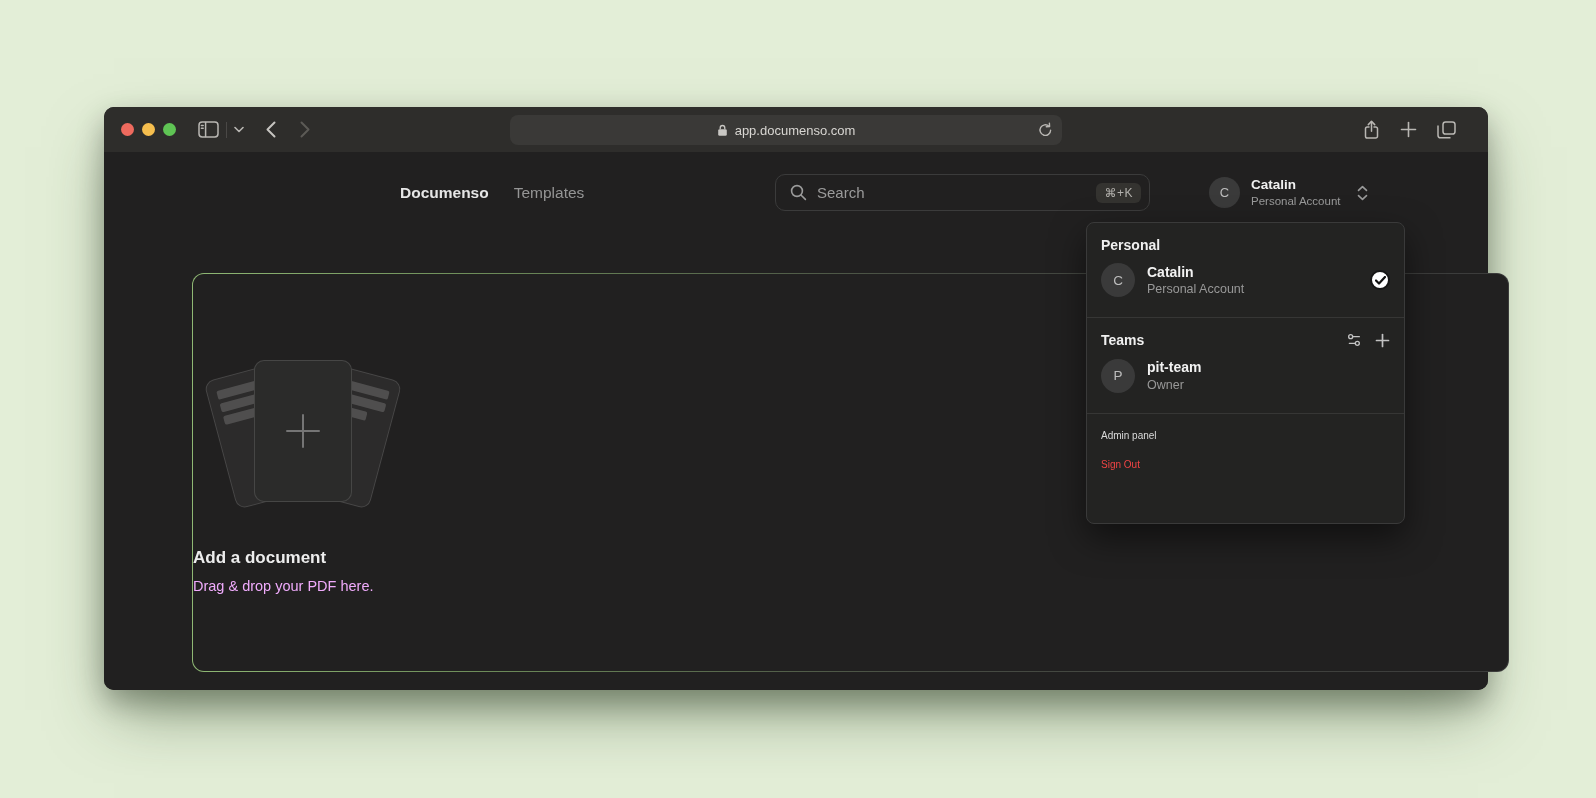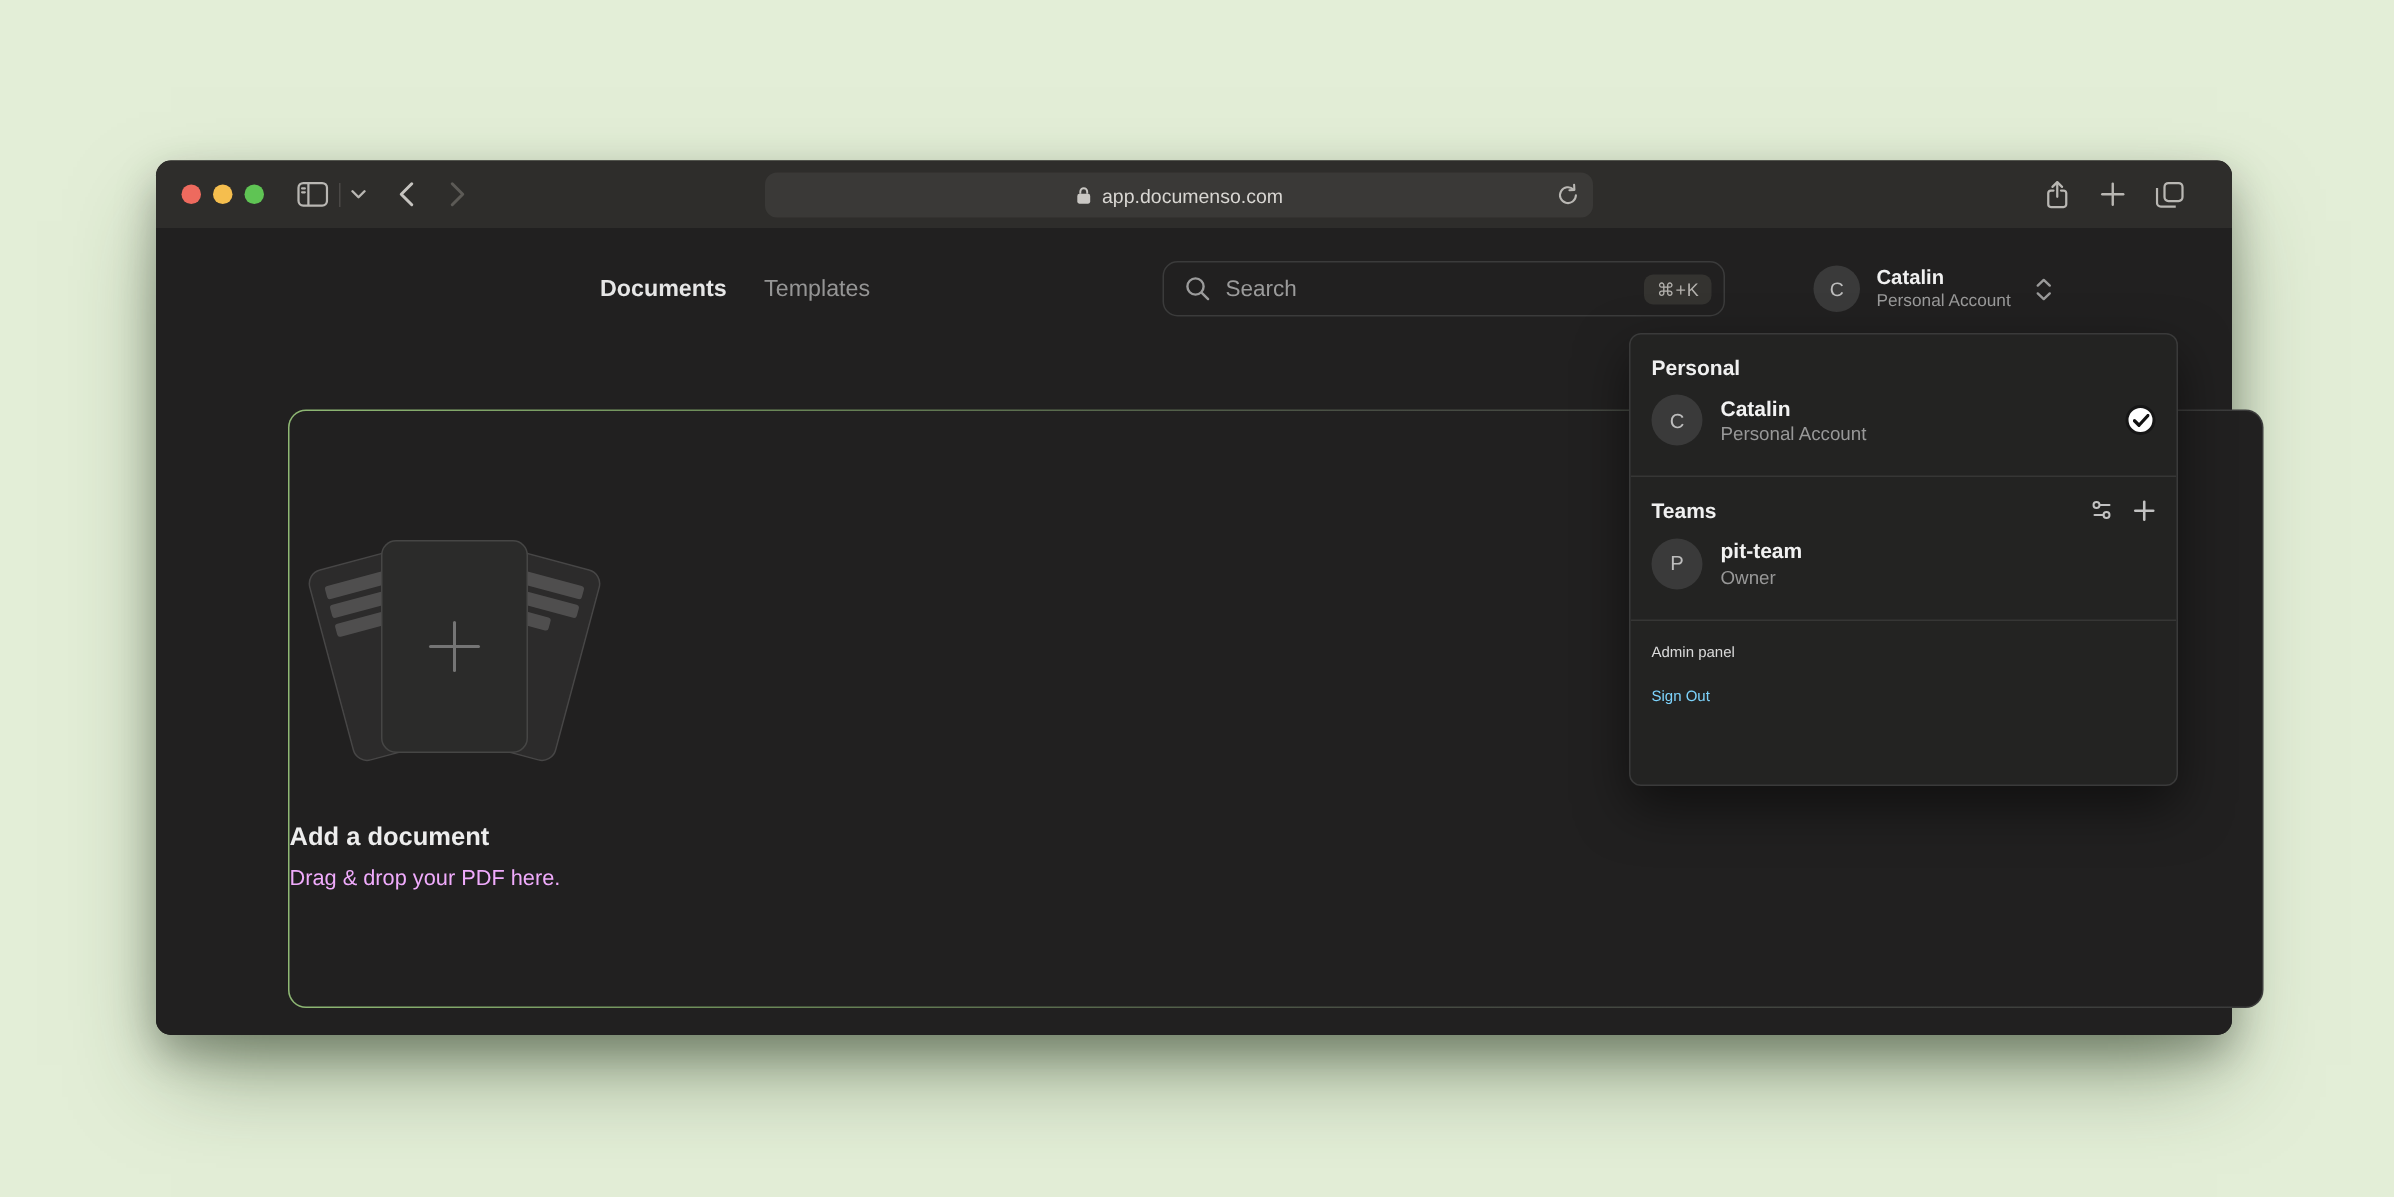--- a/index.html
+++ b/index.html
@@ -119,21 +119,21 @@
   .card .lines i:nth-child(1){ width:72px; }
   .card .lines i:nth-child(2){ width:72px; }
   .card .lines i:nth-child(3){ width:56px; }
   .plus-glyph { color:#757575; display:flex; }
 
   .dz-title { margin-top:28px; font-size:17px; font-weight:700; color:#ededed; }
   .dz-sub   { margin-top:10px; font-size:14.5px; color:#f0abfc; }
 
   
   .menu-panel {
-    position:absolute; left:982px; top:70px; width:366px; height:302px;
+    position:absolute; left:982px; top:70px; width:319px; height:302px;
     background:#232322; border:1px solid #3a3a3a; border-radius:8px;
     box-shadow:0 14px 34px rgba(0,0,0,.5);
     z-index:10; overflow:hidden;
   }
   .menu-section { padding:12px 12px 8px 12px; }
   .menu-label { font-size:14px; font-weight:700; color:#f0f0f0; padding:2px 2px 0 2px; }
   .menu-label-row { display:flex; align-items:flex-start; padding:2px 2px 0 2px; }
   .menu-label-row .menu-label { padding:0; }
   .menu-label-icons { margin-left:auto; display:flex; gap:13px; align-items:center; color:#c2c2c2; }
   .menu-row { display:flex; align-items:center; gap:12px; padding:10px 2px 2px 2px; border-radius:6px; cursor:default; }
@@ -141,21 +141,21 @@
   .menu-row-name { font-size:14px; font-weight:600; color:#f2f2f2; }
   .menu-row-sub { font-size:12.5px; color:#989898; }
   .check-badge {
     margin-left:auto; width:20px; height:20px; border-radius:50%;
     background:#ffffff; border:2px solid #161616;
     display:flex; align-items:center; justify-content:center; color:#111;
   }
   .menu-divider { height:1px; background:#363635; margin-top:10px; }
   .menu-items { padding:7px 0 6px 0; }
   .menu-item { font-size:10px; color:#dadada; padding:9px 14px; cursor:default; }
-  .menu-item.danger { color:#7dd3fc; }
+  .menu-item.danger { color:#ef4444; }
 
   svg { display:block; }
 </style>
 </head>
 <body>
 
 <div class="window">
 
   <div class="toolbar">
     <div class="traffic">
@@ -229,21 +229,21 @@
         </svg>
       </span>
     </div>
   </div>
 
   <div class="app">
 
     <div class="app-header">
 
       <nav class="main-nav">
-        <span class="nav-link active">Documents</span>
+        <span class="nav-link active">Documenso</span>
         <span class="nav-link idle">Templates</span>
       </nav>
 
       <div class="searchbar">
         <span class="mag">
           <svg width="17" height="17" viewBox="0 0 17 17" fill="none" stroke="currentColor" stroke-width="1.6" stroke-linecap="round">
             <circle cx="7" cy="7" r="5.4"></circle>
             <line x1="11.2" y1="11.2" x2="15.4" y2="15.4"></line>
           </svg>
         </span>

